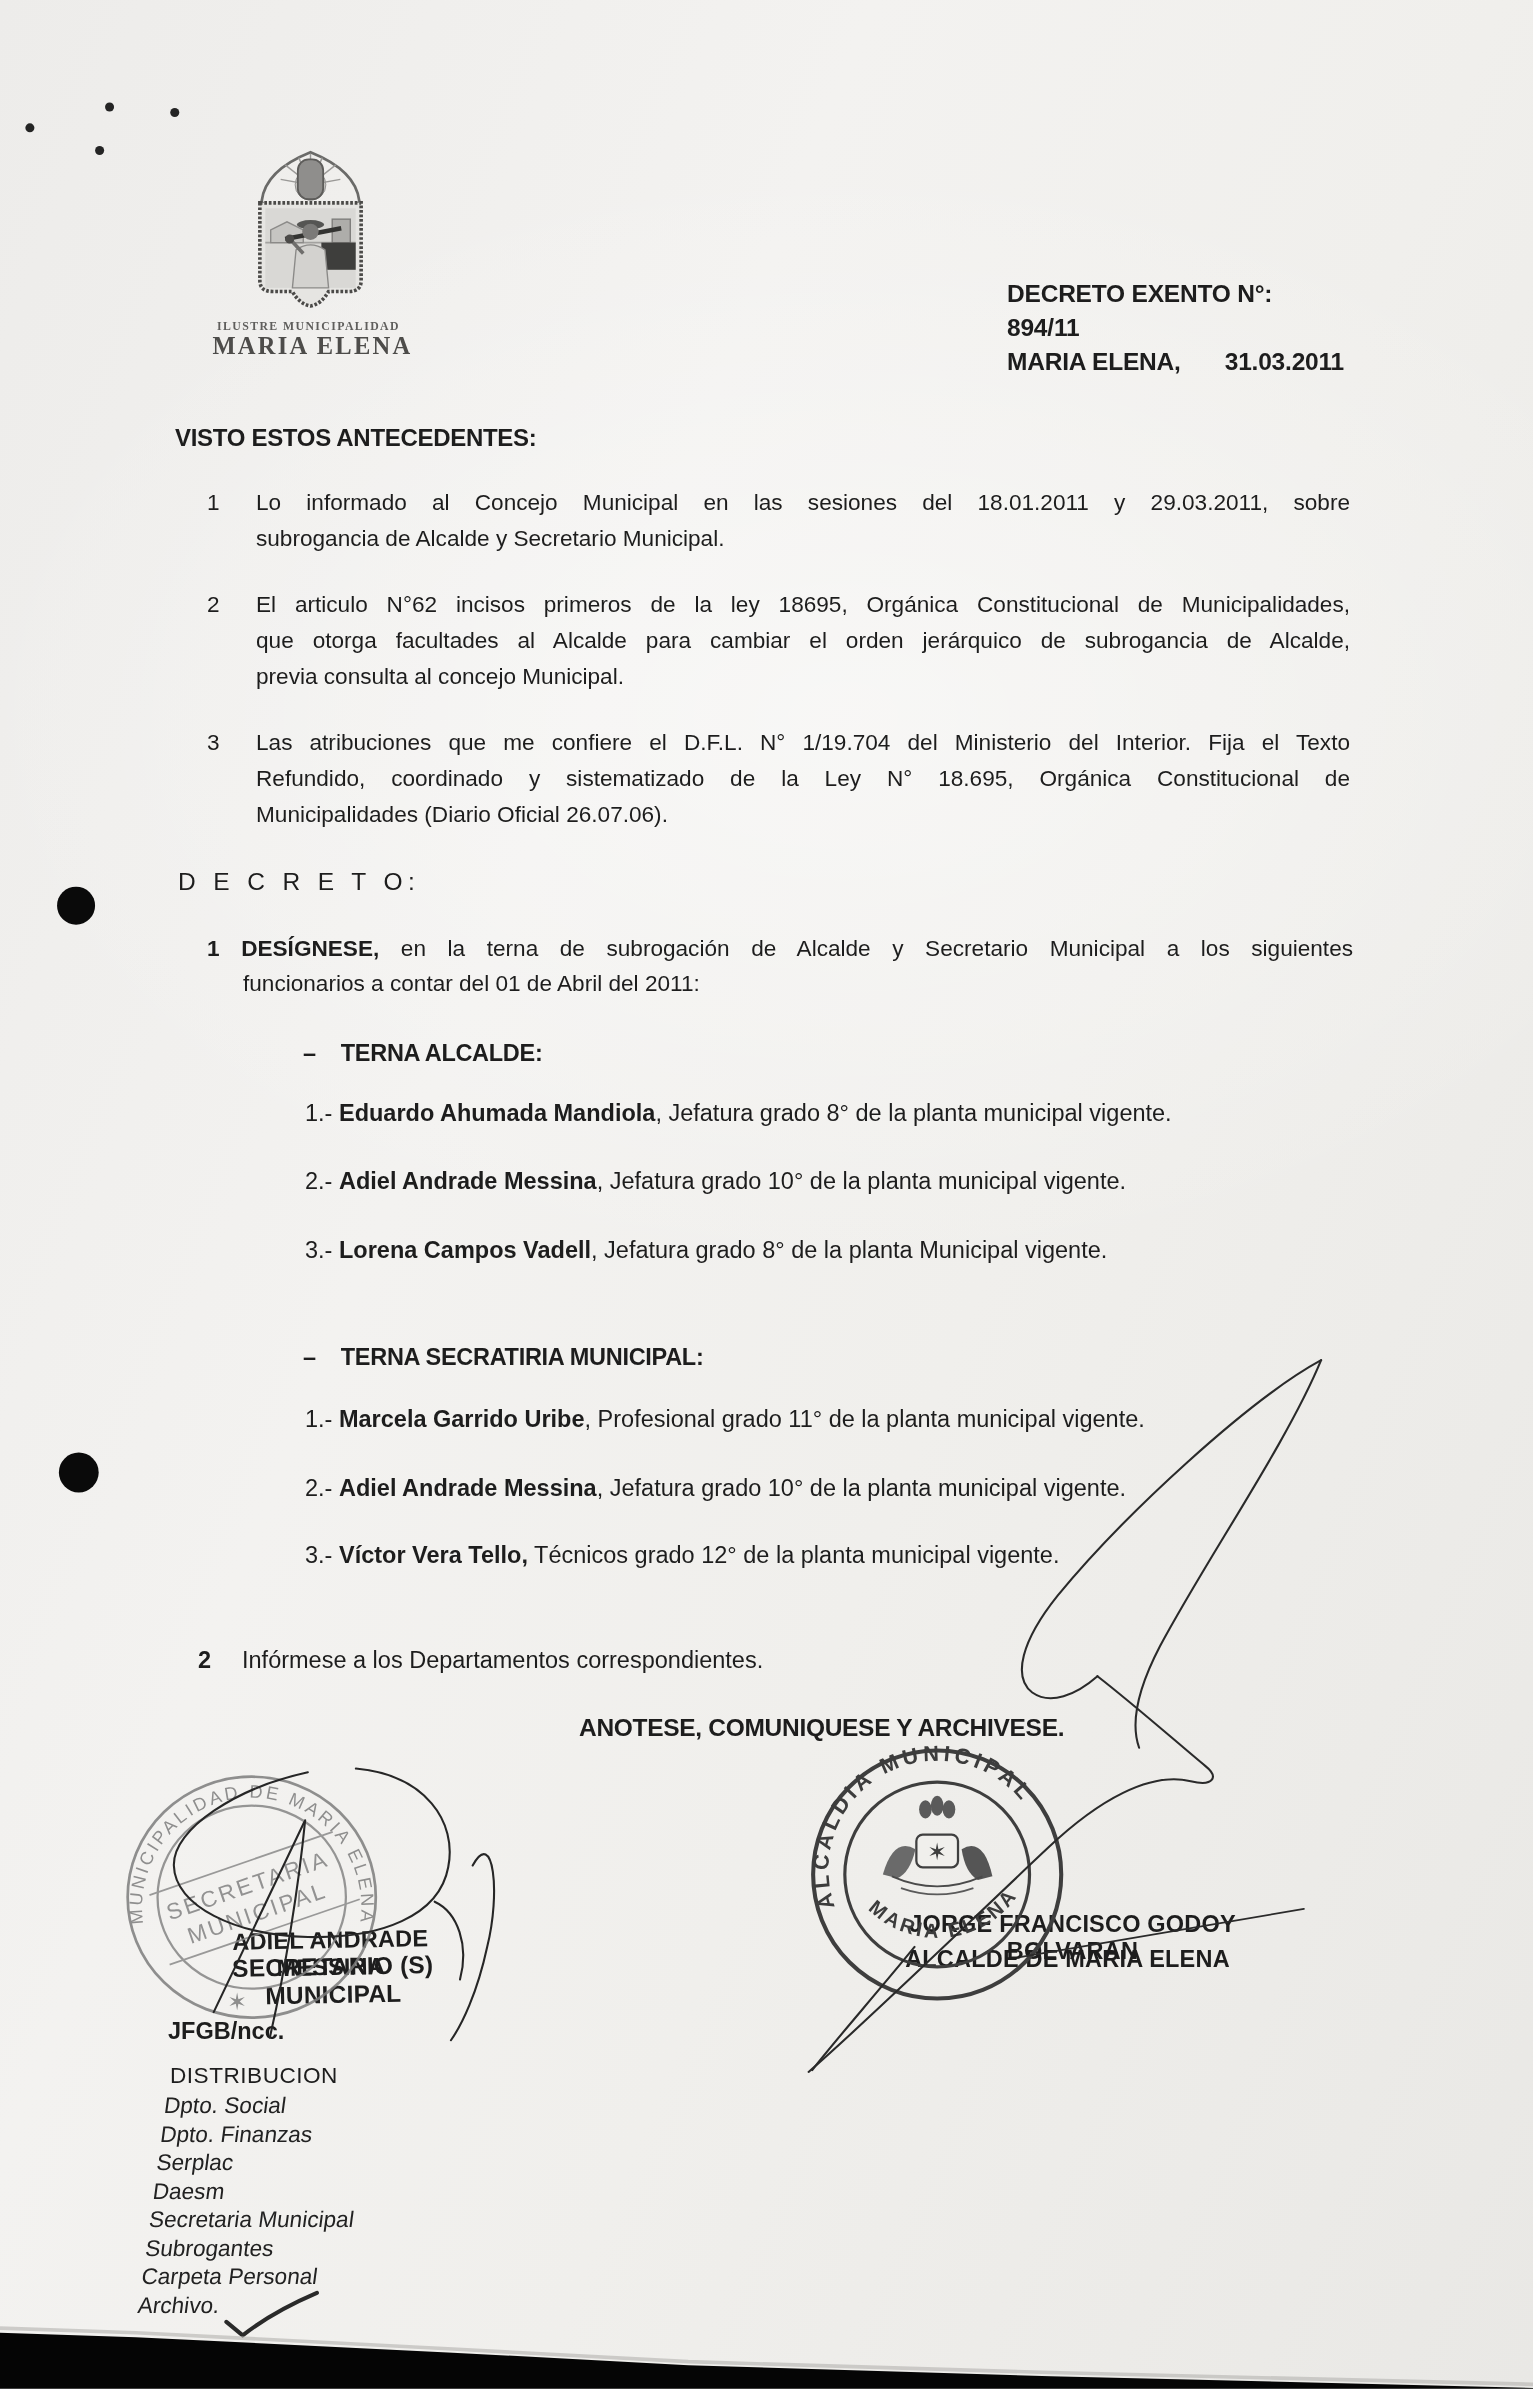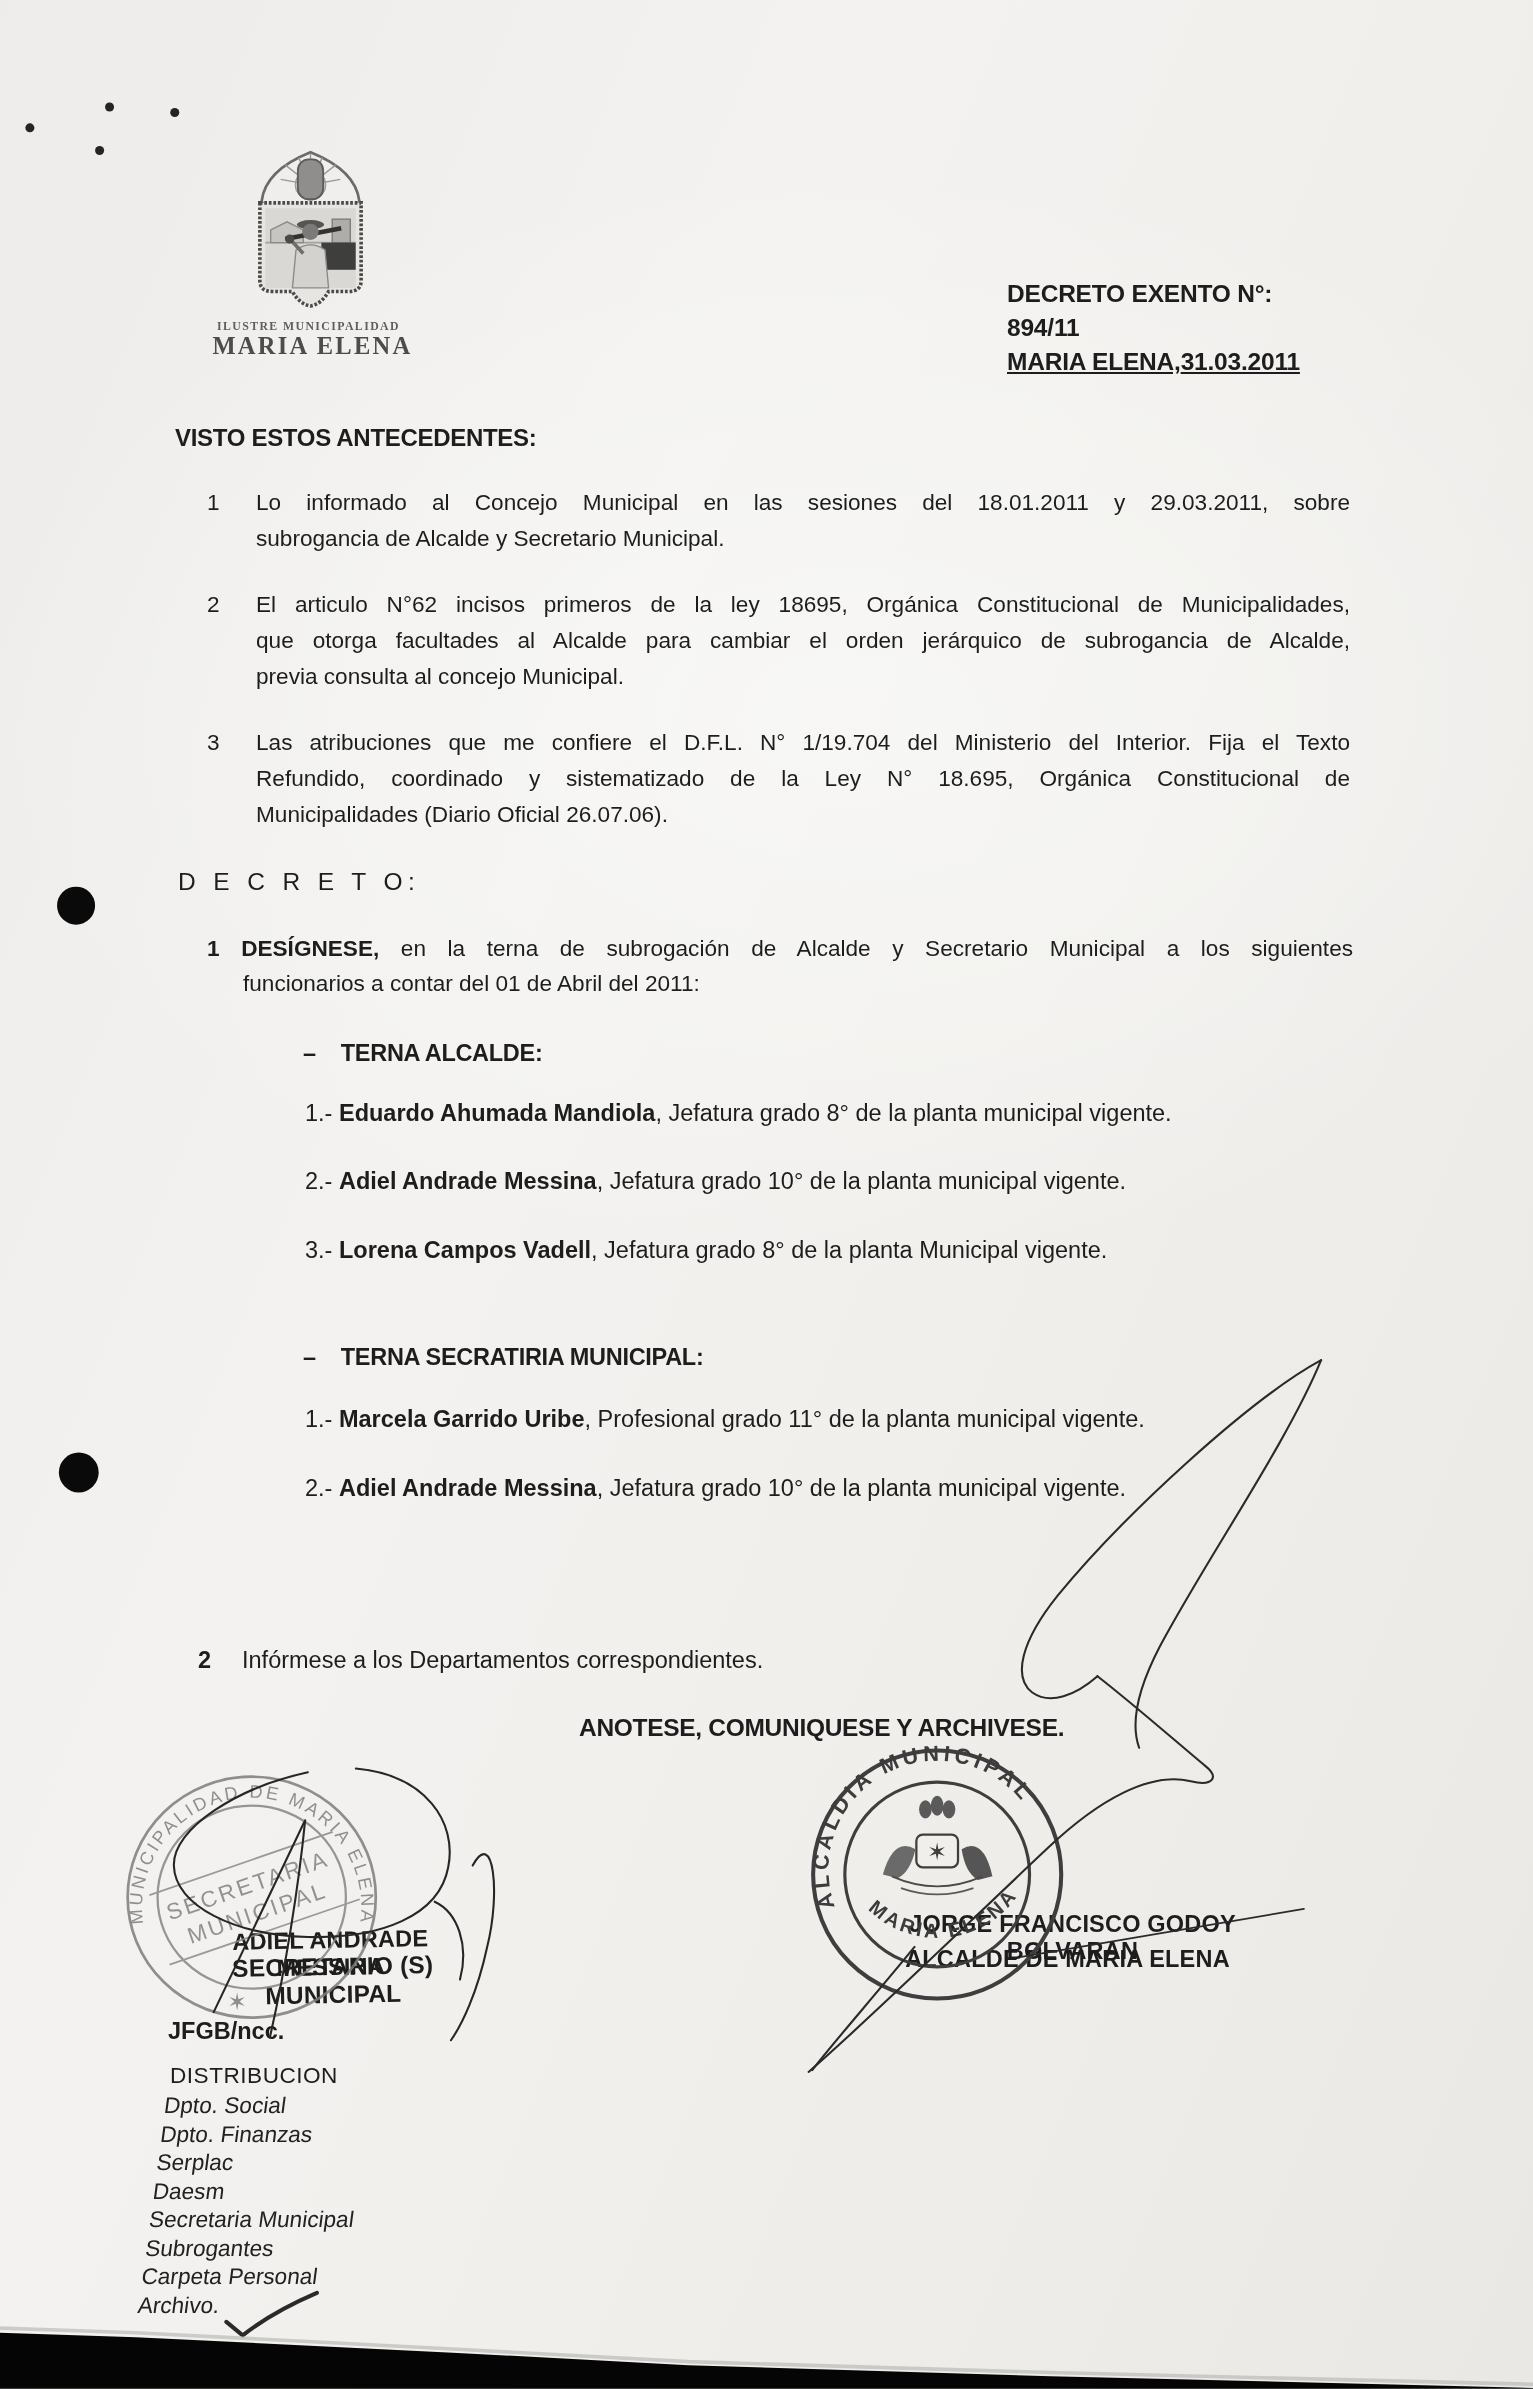--- a/index.html
+++ b/index.html
@@ -6,21 +6,21 @@
   #page{
     position:relative;width:1533px;height:2389px;overflow:hidden;
     background:
       radial-gradient(ellipse 1268px 815px at 55% 30%, rgba(255,255,255,.45), rgba(255,255,255,0) 70%),
       linear-gradient(112deg,#edecea 0%,#f3f2f0 35%,#f0efec 60%,#e9e8e5 100%);
     font-family:"Liberation Sans",sans-serif;color:#1d1d1d;
   }
   .abs{position:absolute;}
   
   .hdr{left:1007px;top:277px;width:337px;font-weight:bold;font-size:24.5px;line-height:34px;letter-spacing:-0.2px;}
-  .hdr-row{display:flex;justify-content:flex-start;text-decoration:underline;}
+  .hdr-row{display:flex;justify-content:space-between;}
   
   .lh-cap1{left:217px;top:319px;width:190px;text-align:left;font-family:"Liberation Serif",serif;
            font-size:11.8px;letter-spacing:1.4px;color:#5f5e5c;font-weight:bold;}
   .lh-cap2{left:204px;top:332px;width:217px;text-align:center;font-family:"Liberation Serif",serif;
            font-size:24.5px;letter-spacing:2.3px;color:#4d4c4a;font-weight:bold;}
   
   .visto-h{left:175px;top:424px;font-size:24px;font-weight:bold;letter-spacing:-0.3px;}
   .vitem{display:flex;left:207px;font-size:22.6px;line-height:36px;}
   .vnum{width:49px;flex:none;}
   .vtext{width:1094px;}
@@ -147,20 +147,23 @@
   <div class="abs terna-h" style="left:303px;top:1344px;">
     <span>–</span>
     <span>TERNA SECRATIRIA MUNICIPAL:</span>
   </div>
   <div class="abs titem" style="top:1406px;">
     <span>1.- </span><span class="b">Marcela Garrido Uribe</span><span>, Profesional grado 11° de la planta municipal vigente.</span>
   </div>
   <div class="abs titem" style="top:1475px;">
     <span>2.- </span><span class="b">Adiel Andrade Messina</span><span>, Jefatura grado 10° de la planta municipal vigente.</span>
   </div>
+  <div class="abs titem" style="top:1542px;">
+    <span>3.- </span><span class="b">Víctor Vera Tello,</span><span> Técnicos grado 12° de la planta municipal vigente.</span>
+  </div>
 
   <div class="abs inf">
     <span class="n">2</span>
     <span>Infórmese a los Departamentos correspondientes.</span>
   </div>
   <div class="abs closing">ANOTESE, COMUNIQUESE Y ARCHIVESE.</div>
 
   <div class="abs sig-name left-name">ADIEL ANDRADE MESSINA</div>
   <div class="abs sig-name left-title">SECRETARIO (S) MUNICIPAL</div>
   <div class="abs sig-name right-name">JORGE FRANCISCO GODOY BOLVARAN</div>

